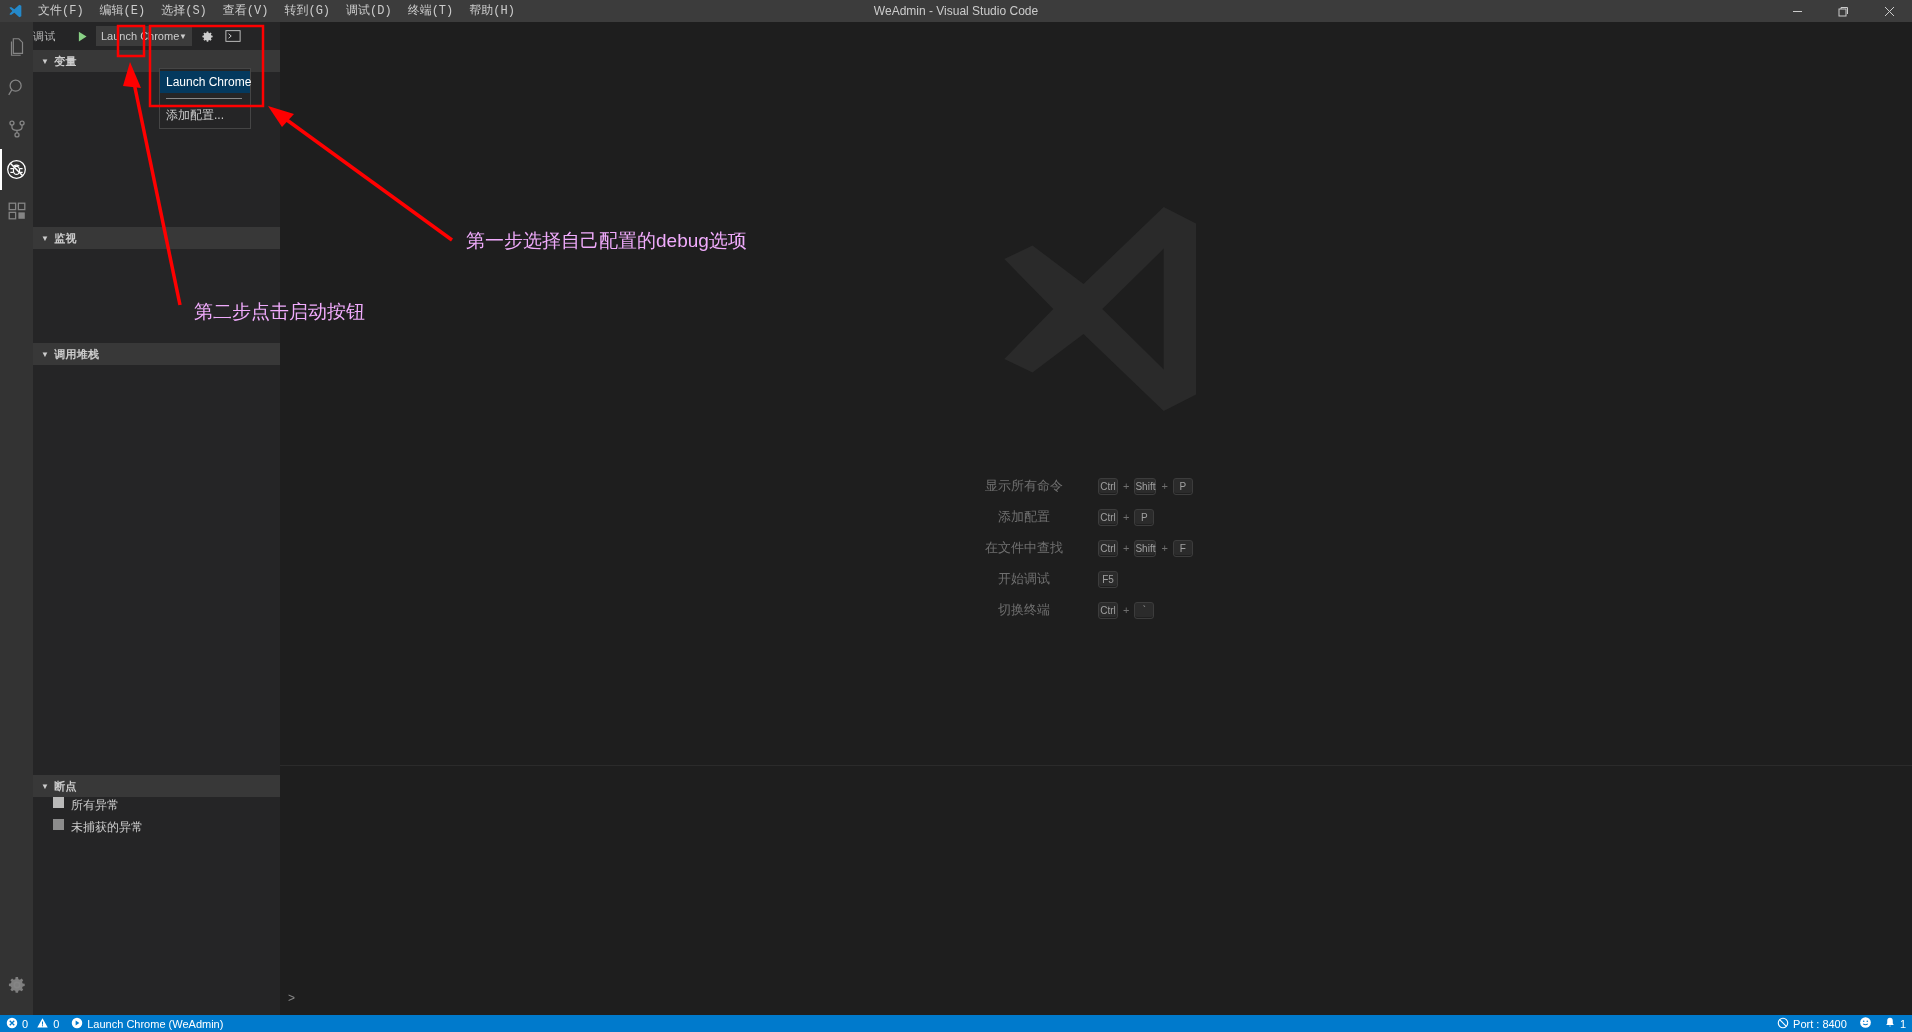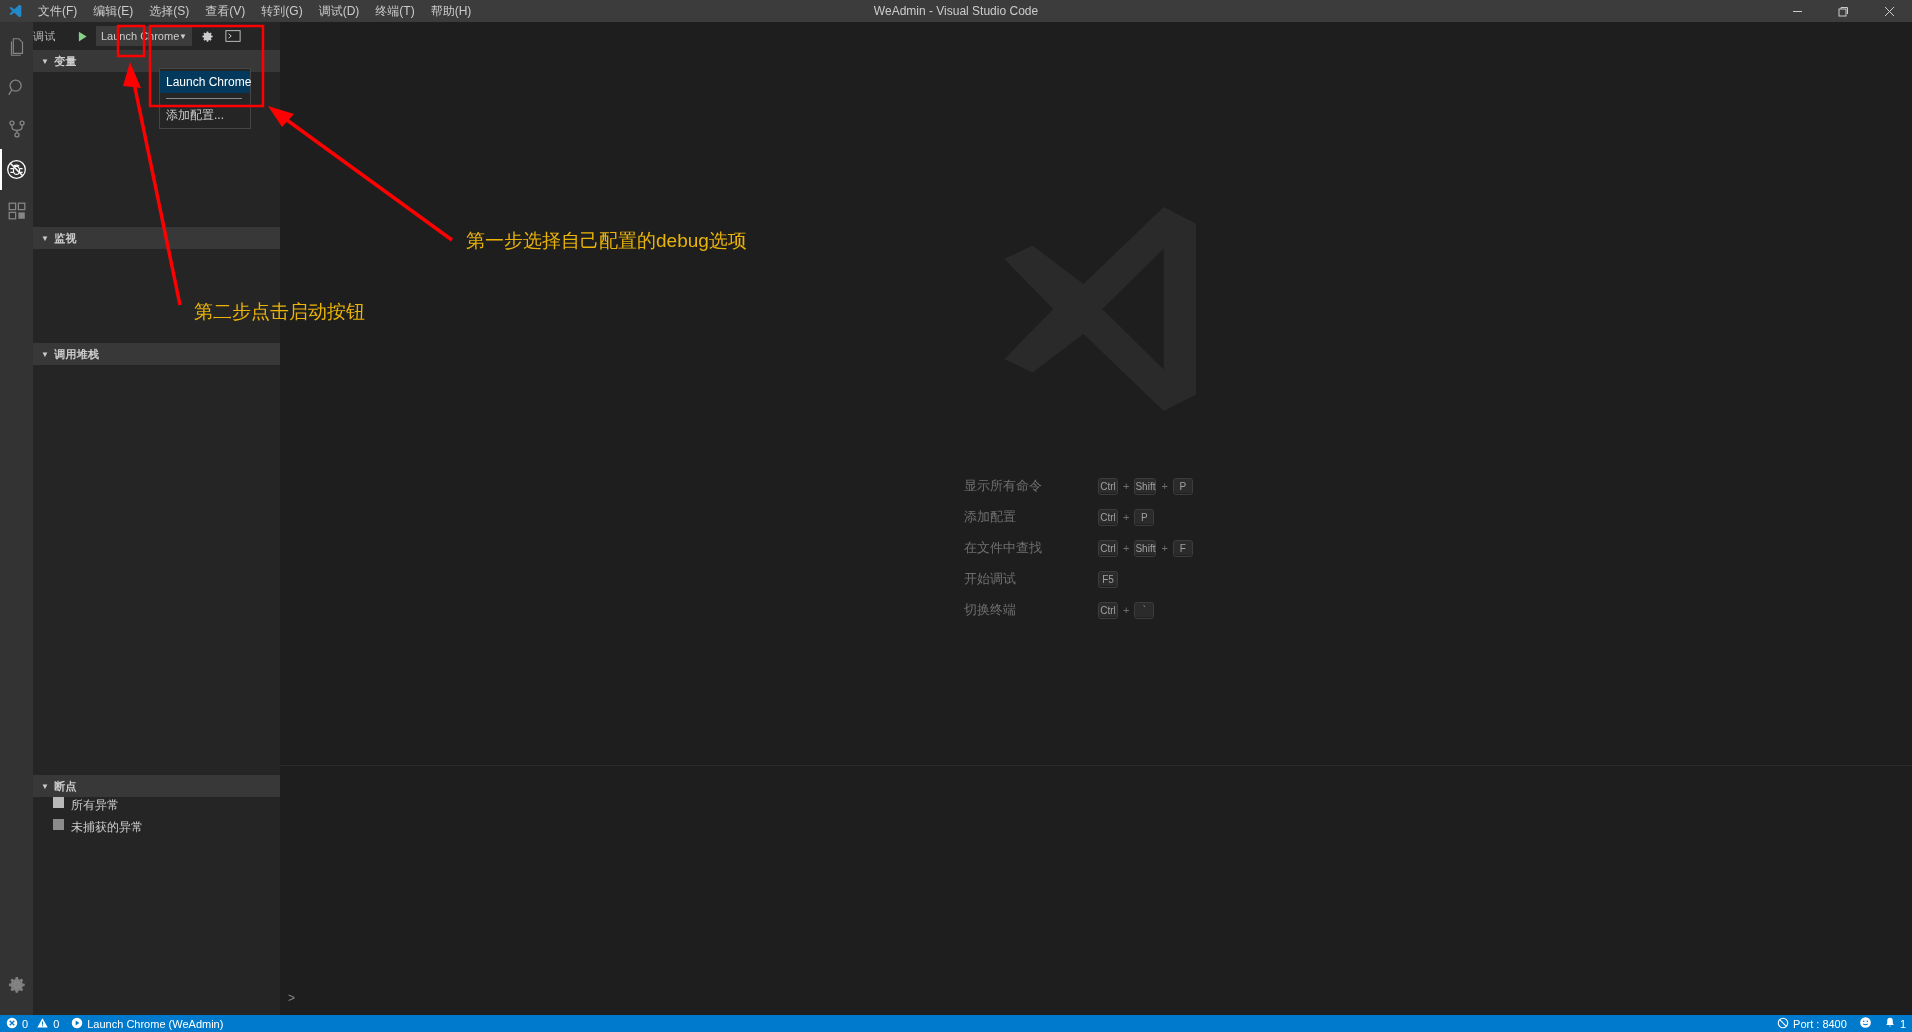--- a/index.html
+++ b/index.html
@@ -12,21 +12,21 @@
   }
   .app { position: relative; width: 1912px; height: 1032px; }
 
   
   .titlebar {
     position: absolute; top: 0; left: 0; width: 1912px; height: 22px;
     background: #3c3c3c; display: flex; align-items: center;
     color: #cccccc; font-size: 12px;
   }
   .vscode-logo { width: 30px; height: 22px; display: flex; align-items: center; justify-content: center; }
-  .menubar { display: flex; align-items: center; height: 22px; }
+  .menubar { display: flex; align-items: center; height: 22px; font-family: Liberation Mono, monospace; }
   .menu-item {
     padding: 0 8px; height: 22px; line-height: 22px; font-size: 12px;
     color: #cccccc; white-space: nowrap; cursor: default;
   }
   .win-title {
     position: absolute; left: 0; width: 1912px; text-align: center;
     font-size: 12px; color: #cccccc; pointer-events: none;
   }
   .win-controls { position: absolute; right: 0; top: 0; display: flex; height: 22px; z-index: 5; }
   .win-btn { width: 46px; height: 22px; display: flex; align-items: center; justify-content: center; color: #cccccc; }
@@ -105,21 +105,21 @@
   }
   .watermark-logo {
     position: absolute; left: 50%; top: 289px; transform: translate(-50%,-50%);
     opacity: 1;
   }
   .shortcuts {
     position: absolute; left: 50%; top: 455px; transform: translateX(-50%);
     display: flex; flex-direction: column; gap: 13px;
   }
   .sc-row { display: flex; align-items: center; justify-content: flex-end; gap: 14px; }
-  .sc-label { font-size: 13px; color: #6f6f6f; text-align: left; min-width: 120px; }
+  .sc-label { font-size: 13px; color: #6f6f6f; text-align: center; min-width: 120px; }
   .sc-keys { display: flex; align-items: center; gap: 5px; min-width: 130px; }
   .kbd {
     display: inline-block; background: #2b2b2b; border: 1px solid #3c3c3c;
     border-radius: 3px; color: #a0a0a0; font-size: 10px; padding: 2px 0; min-width: 20px;
     text-align: center; box-shadow: inset 0 -1px 0 #1f1f1f;
   }
   .plus { color: #6f6f6f; font-size: 11px; }
 
   
   .panel {
@@ -148,21 +148,21 @@
     background: #007acc; color: #ffffff; display: flex; align-items: center;
     font-size: 11px;
   }
   .sb-left { display: flex; align-items: center; height: 17px; }
   .sb-right { margin-left: auto; display: flex; align-items: center; height: 17px; }
   .sb-item { display: flex; align-items: center; gap: 4px; padding: 0 6px; height: 17px; cursor: pointer; white-space: nowrap; }
 
   
   .anno-layer { position: absolute; left: 0; top: 0; width: 1912px; height: 1032px; pointer-events: none; z-index: 60; }
   .anno-text {
-    position: absolute; color: #eab308; font-size: 19px; white-space: nowrap;
+    position: absolute; color: #f0abfc; font-size: 19px; white-space: nowrap;
     font-family: "Liberation Sans", "DejaVu Sans", sans-serif;
   }
 </style>
 </head>
 <body>
 
 <div class="app">
 
   <div class="titlebar">
     <div class="vscode-logo">

